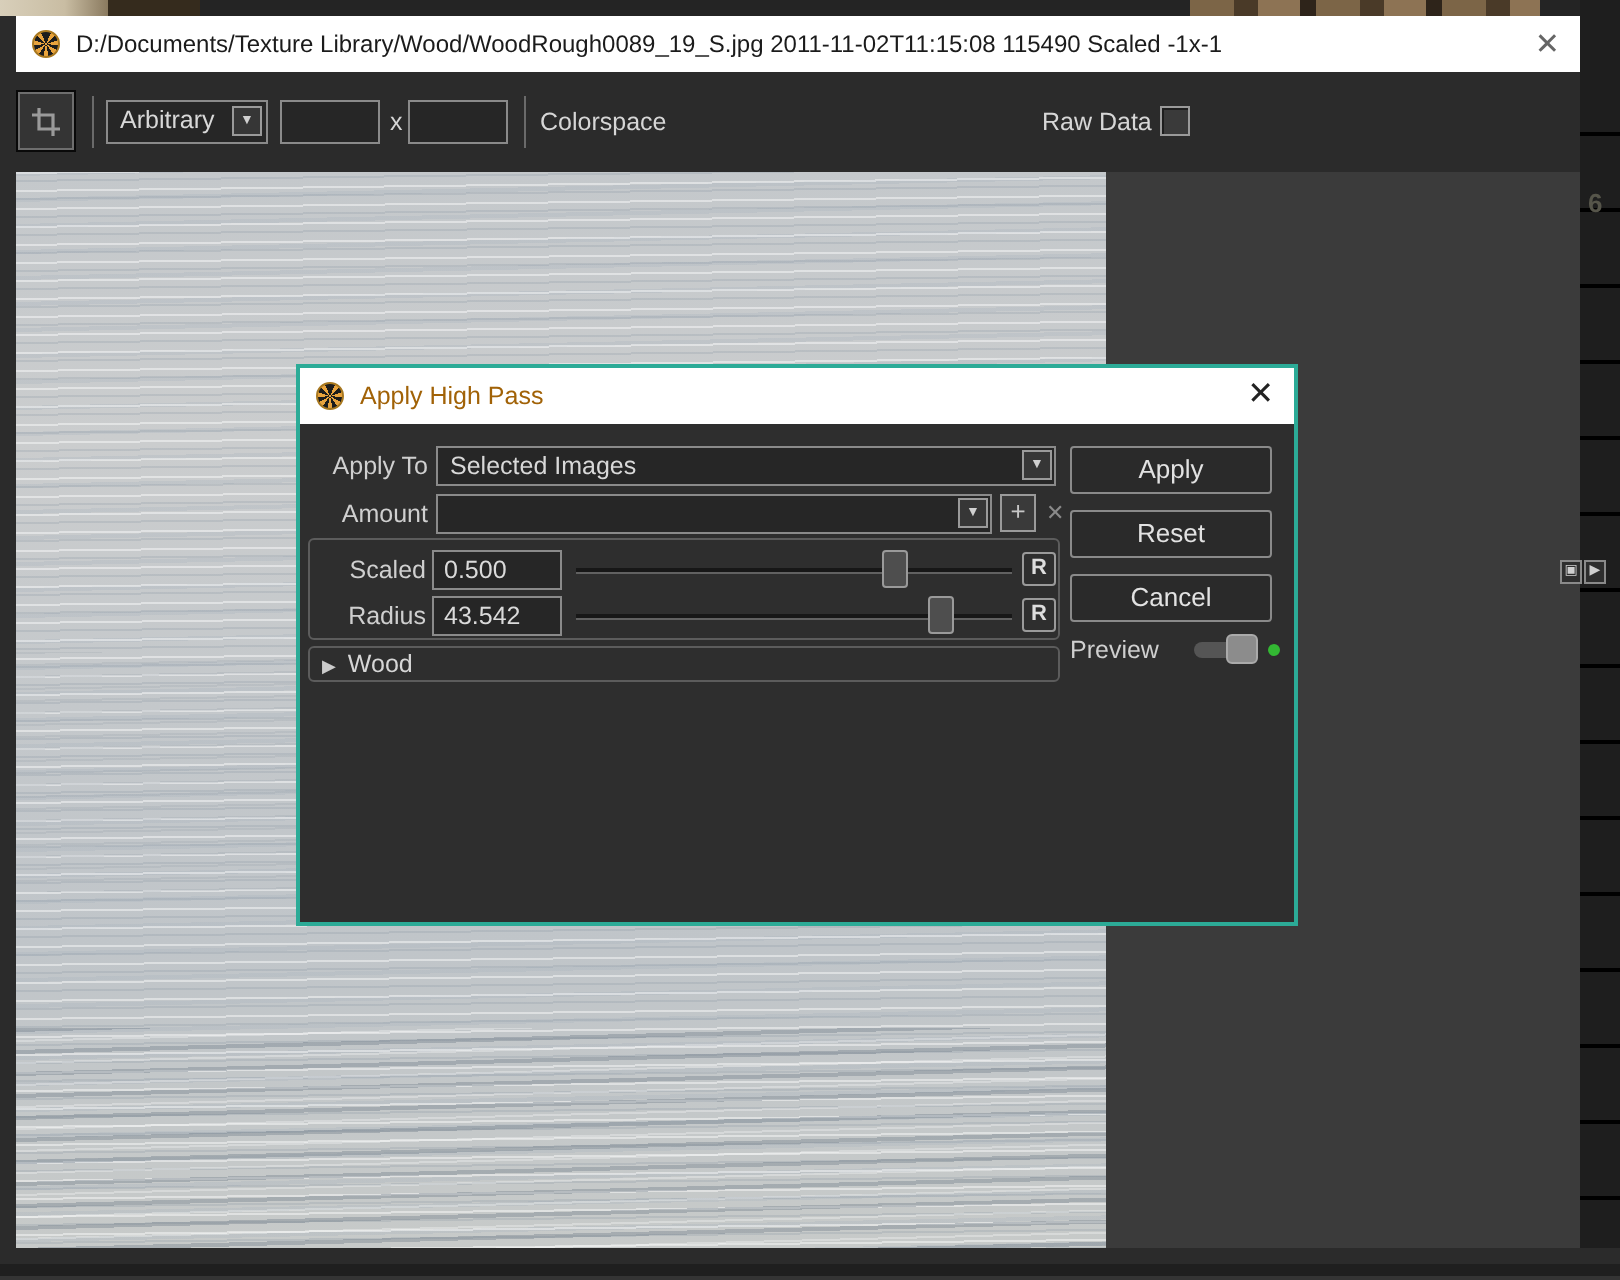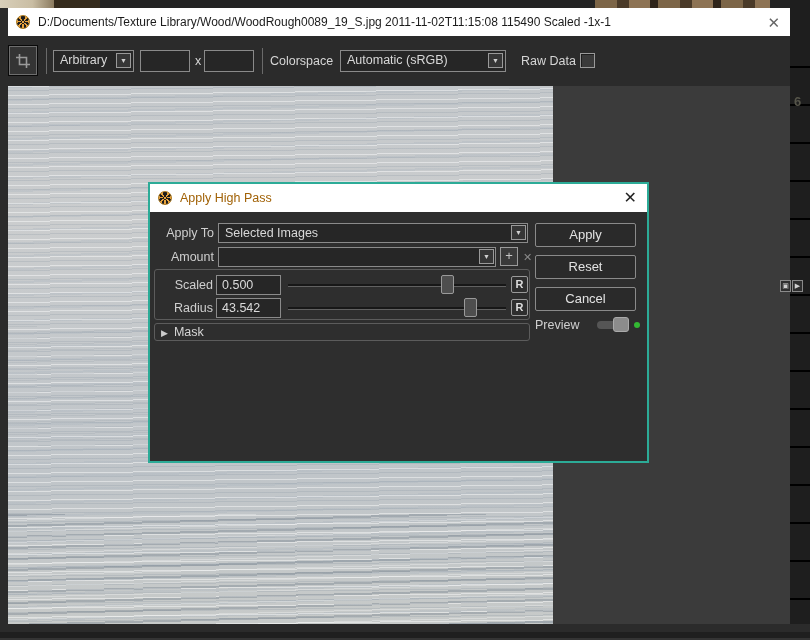--- a/index.html
+++ b/index.html
@@ -140,24 +140,20 @@
       <input class="tinput" value="" style="">
     </div>
     <div class="abs lbl" style="left:195px;top:14px;">x</div>
     <div class="abs" style="left:204px;top:14px;width:50px;height:22px;">
       <input class="tinput" value="" style="">
     </div>
 
     <div class="abs vsep sep2"></div>
 
     <div class="abs lbl" style="left:270px;top:14px;">Colorspace</div>
-    <div class="abs combo" style="left:340px;top:14px;width:166px;height:22px;">
-      <span>Automatic (sRGB)</span>
-      <span class="arrow-box">▼</span>
-    </div>
 
     <div class="abs lbl" style="left:521px;top:14px;">Raw Data</div>
     <div class="abs checkbox" style="left:580px;top:17px;"></div>
   </div>
 
   <div class="abs image-area">
     <div class="wood-mid"></div>
     <div class="wood-bottom"></div>
   </div>
 
@@ -210,21 +206,21 @@
     <div class="abs" style="left:66px;top:114px;width:65px;height:20px;">
       <input class="tinput" value="43.542" style="">
     </div>
     <div class="slider" style="left:138px;top:114px;width:218px;">
       <div class="track"></div>
       <div class="handle" style="left: calc(83.5% - 6px);"></div>
     </div>
     <div class="rbtn" style="left:361px;top:115px;">R</div>
 
     <div class="maskbar" style="left:4px;top:139px;width:376px;height:18px;">
-      <span class="tri">▶</span><span>Mask</span>
+      <span class="tri">▶</span><span>Wood</span>
     </div>
 
     <div class="dlg-btn" style="left:385px;top:71px;">Reset</div>
     <div class="dlg-btn" style="left:385px;top:39px;">Apply</div>
     <div class="dlg-btn" style="left:385px;top:103px;">Cancel</div>
 
     <div class="dlg-lbl" style="left:385px;top:131px;">Preview</div>
     <div class="toggle" style="left:447px;top:137px;">
       <div class="knob"></div>
     </div>

